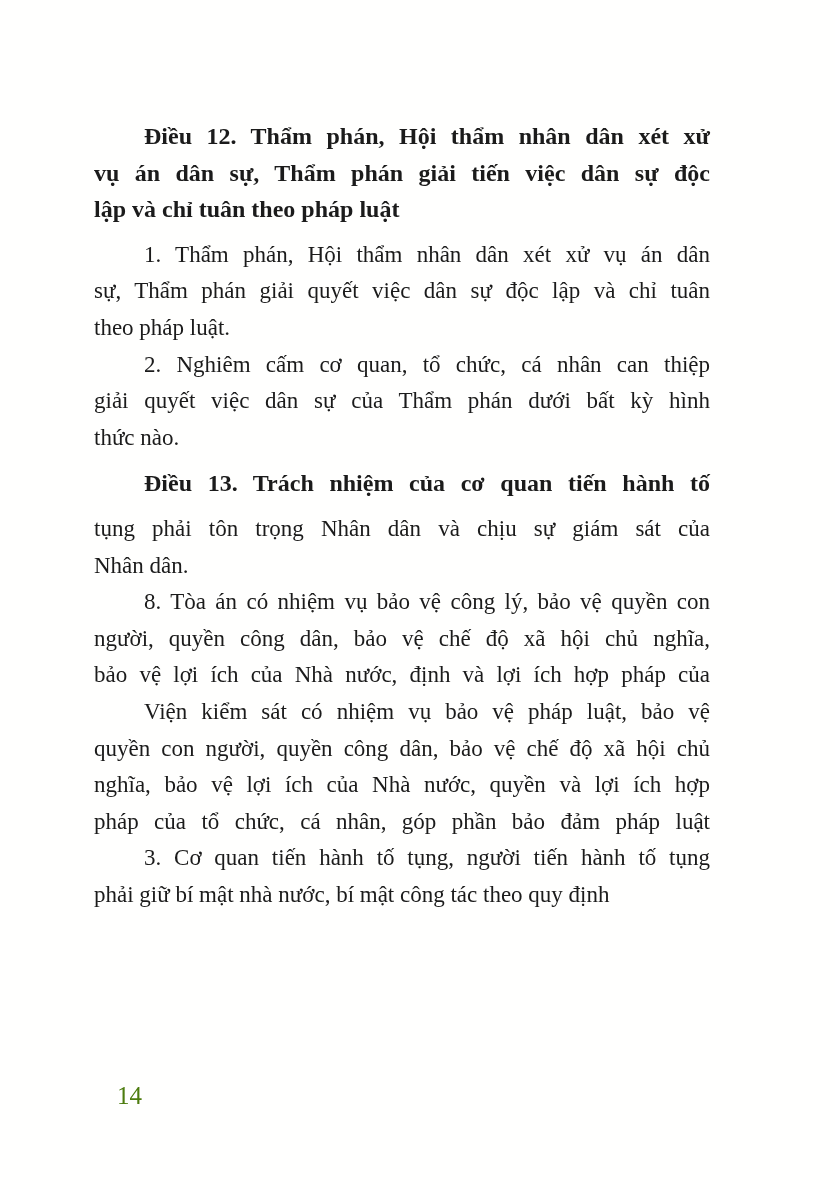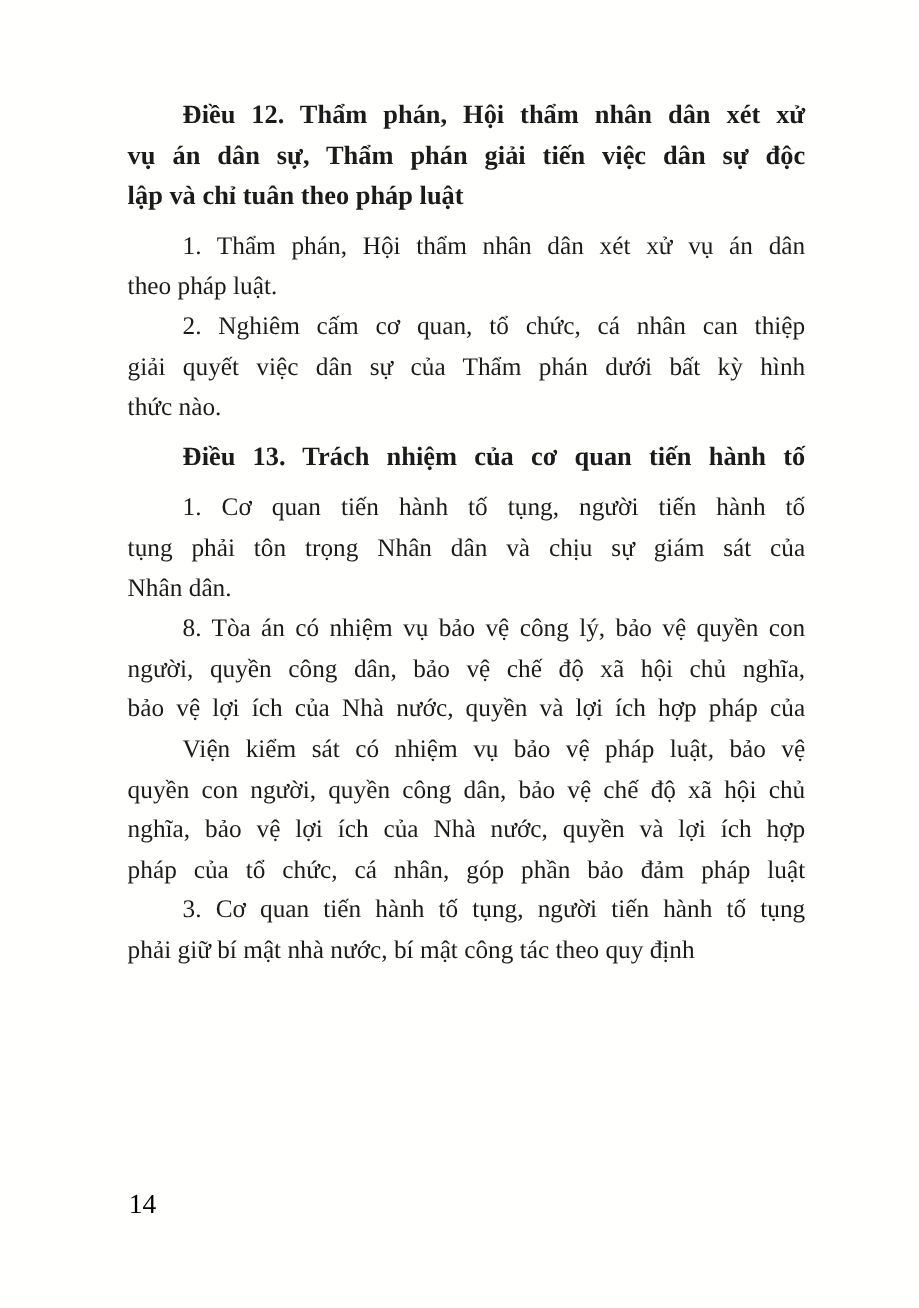--- a/index.html
+++ b/index.html
@@ -11,24 +11,24 @@
     position: relative;
     width: 835px;
     height: 1189px;
     background: #fffffe;
     color: #1b1b1b;
     overflow: hidden;
     font-family: "Liberation Serif", "DejaVu Serif", serif;
   }
   .content {
     position: absolute;
-    left: 116px;
+    left: 94px;
     top: 0;
     width: 616px;
-    padding-top: 78px;
+    padding-top: 109px;
     font-size: 23px;
     line-height: 36.6px;
   }
   .block { margin: 0; }
   .block.heading {
     font-weight: 700;
     font-size: 24px;
     margin: 9px 0;
   }
   .line {
@@ -39,54 +39,54 @@
   }
   .line.first {
     text-indent: 50px;
   }
   .page-number {
     position: absolute;
     left: 117px;
     top: 1083px;
     font-size: 25px;
     line-height: 1;
-    color: #000000;
+    color: #4d7c0f;
   }
 </style>
 </head>
 <body>
 
 <div class="page">
   <main class="content" id="content">
       <div class="block heading">
         <div class="line first just">Điều 12. Thẩm phán, Hội thẩm nhân dân xét xử</div>
         <div class="line just">vụ án dân sự, Thẩm phán giải tiến việc dân sự độc</div>
         <div class="line">lập và chỉ tuân theo pháp luật</div>
       </div>
       <div class="block paragraph">
         <div class="line first just">1. Thẩm phán, Hội thẩm nhân dân xét xử vụ án dân</div>
+        <div class="line just">sự, Thẩm phán giải quyết việc dân sự độc lập và chỉ tuân</div>
         <div class="line">theo pháp luật.</div>
       </div>
       <div class="block paragraph">
         <div class="line first just">2. Nghiêm cấm cơ quan, tổ chức, cá nhân can thiệp</div>
         <div class="line just">giải quyết việc dân sự của Thẩm phán dưới bất kỳ hình</div>
         <div class="line">thức nào.</div>
       </div>
       <div class="block heading">
         <div class="line first just">Điều 13. Trách nhiệm của cơ quan tiến hành tố</div>
       </div>
       <div class="block paragraph">
-        <div class="line first just">1. Cơ quan tiến hành tố tụng, người tiến hành tố</div>
         <div class="line just">tụng phải tôn trọng Nhân dân và chịu sự giám sát của</div>
         <div class="line">Nhân dân.</div>
       </div>
       <div class="block paragraph">
         <div class="line first just">8. Tòa án có nhiệm vụ bảo vệ công lý, bảo vệ quyền con</div>
         <div class="line just">người, quyền công dân, bảo vệ chế độ xã hội chủ nghĩa,</div>
-        <div class="line just">bảo vệ lợi ích của Nhà nước, quyền và lợi ích hợp pháp của</div>
+        <div class="line just">bảo vệ lợi ích của Nhà nước, định và lợi ích hợp pháp của</div>
       </div>
       <div class="block paragraph">
         <div class="line first just">Viện kiểm sát có nhiệm vụ bảo vệ pháp luật, bảo vệ</div>
         <div class="line just">quyền con người, quyền công dân, bảo vệ chế độ xã hội chủ</div>
         <div class="line just">nghĩa, bảo vệ lợi ích của Nhà nước, quyền và lợi ích hợp</div>
         <div class="line just">pháp của tổ chức, cá nhân, góp phần bảo đảm pháp luật</div>
       </div>
       <div class="block paragraph">
         <div class="line first just">3. Cơ quan tiến hành tố tụng, người tiến hành tố tụng</div>
         <div class="line">phải giữ bí mật nhà nước, bí mật công tác theo quy định</div>

